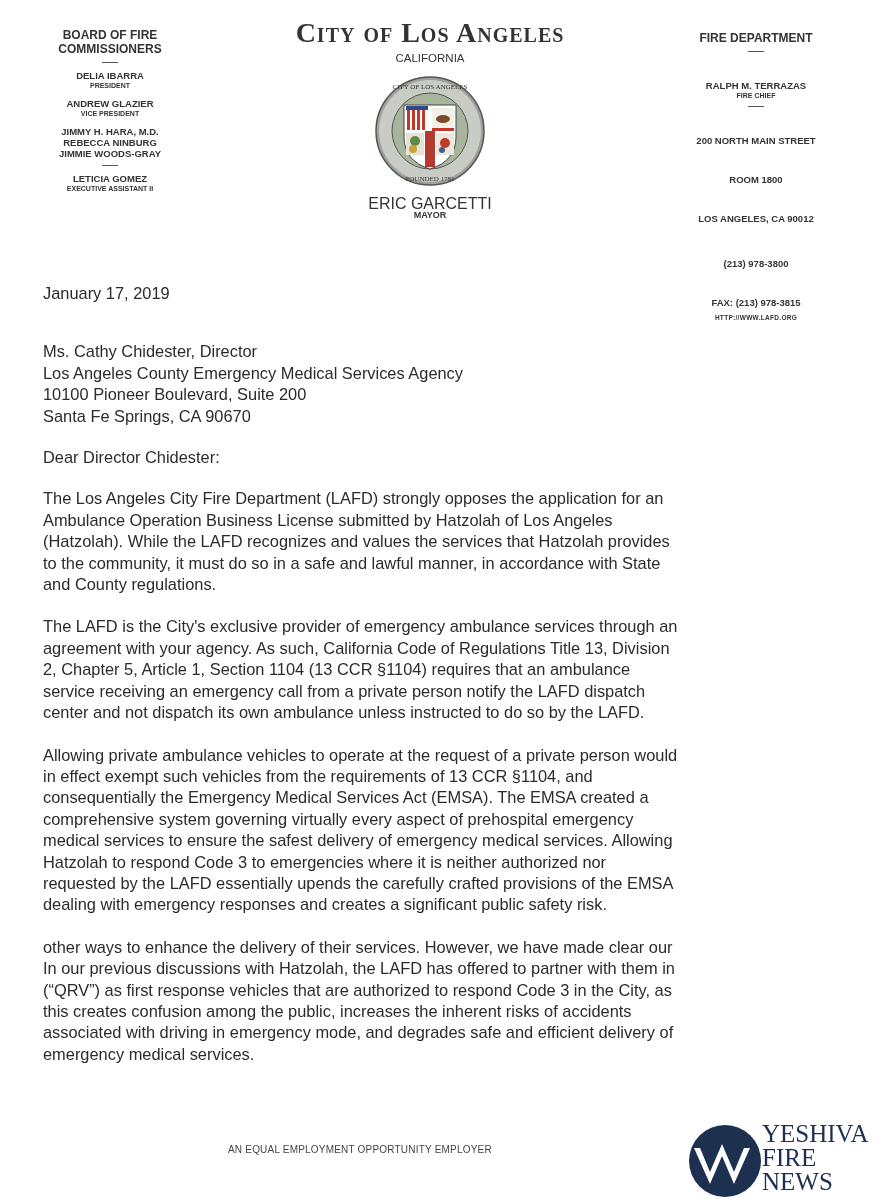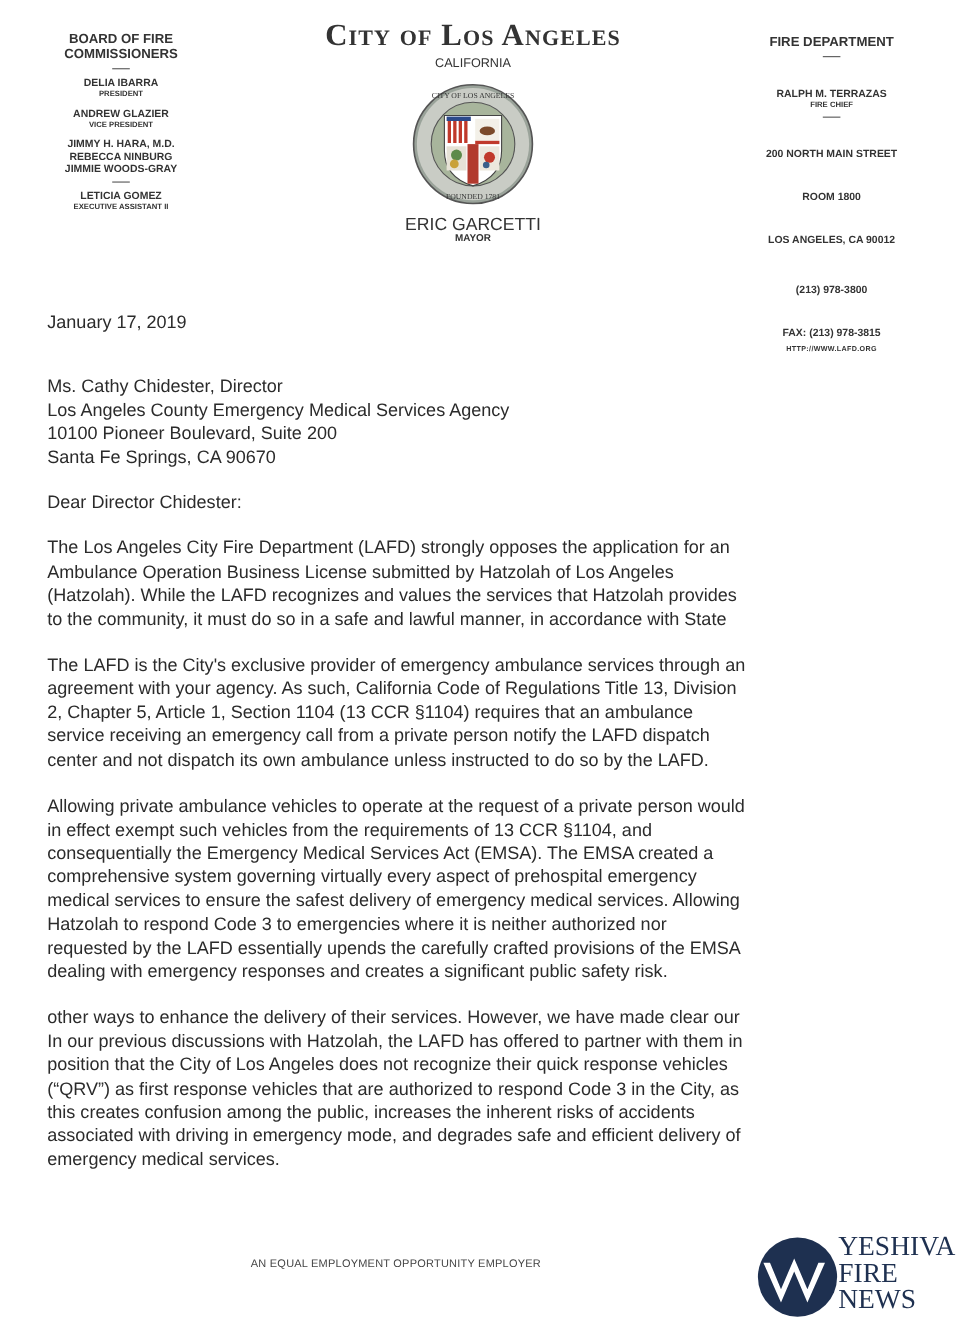--- a/index.html
+++ b/index.html
@@ -108,20 +108,21 @@
     <p>10100 Pioneer Boulevard, Suite 200</p>
     <p>Santa Fe Springs, CA  90670</p>
   </div>
   <p class="sal">Dear Director Chidester:</p>
 
   <div class="para">
     <p>The Los Angeles City Fire Department (LAFD) strongly opposes the application for an</p>
     <p>Ambulance Operation Business License submitted by Hatzolah of Los Angeles</p>
     <p>(Hatzolah).  While the LAFD recognizes and values the services that Hatzolah provides</p>
     <p>to the community, it must do so in a safe and lawful manner, in accordance with State</p>
+    <p>and County regulations.</p>
   </div>
   <div class="para">
     <p>The LAFD is the City's exclusive provider of emergency ambulance services through an</p>
     <p>agreement with your agency.  As such, California Code of Regulations Title 13, Division</p>
     <p>2, Chapter 5, Article 1, Section 1104 (13 CCR §1104) requires that an ambulance</p>
     <p>service receiving an emergency call from a private person notify the LAFD dispatch</p>
     <p>center and not dispatch its own ambulance unless instructed to do so by the LAFD.</p>
   </div>
   <div class="para">
     <p>Allowing private ambulance vehicles to operate at the request of a private person would</p>
@@ -129,21 +130,20 @@
     <p>consequentially the Emergency Medical Services Act (EMSA).  The EMSA created a</p>
     <p>comprehensive system governing virtually every aspect of prehospital emergency</p>
     <p>medical services to ensure the safest delivery of emergency medical services.  Allowing</p>
     <p>Hatzolah to respond Code 3 to emergencies where it is neither authorized nor</p>
     <p>requested by the LAFD essentially upends the carefully crafted provisions of the EMSA</p>
     <p>dealing with emergency responses and creates a significant public safety risk.</p>
   </div>
   <div class="para">
     <p>other ways to enhance the delivery of their services.  However, we have made clear our</p>
     <p>In our previous discussions with Hatzolah, the LAFD has offered to partner with them in</p>
-    <p>position that the City of Los Angeles does not recognize their quick response vehicles</p>
     <p>(“QRV”) as first response vehicles that are authorized to respond Code 3 in the City, as</p>
     <p>this creates confusion among the public, increases the inherent risks of accidents</p>
     <p>associated with driving in emergency mode, and degrades safe and efficient delivery of</p>
     <p>emergency medical services.</p>
   </div>
 </div>
 
 <div class="footer">AN EQUAL EMPLOYMENT OPPORTUNITY EMPLOYER</div>
 
 <div class="yww">

